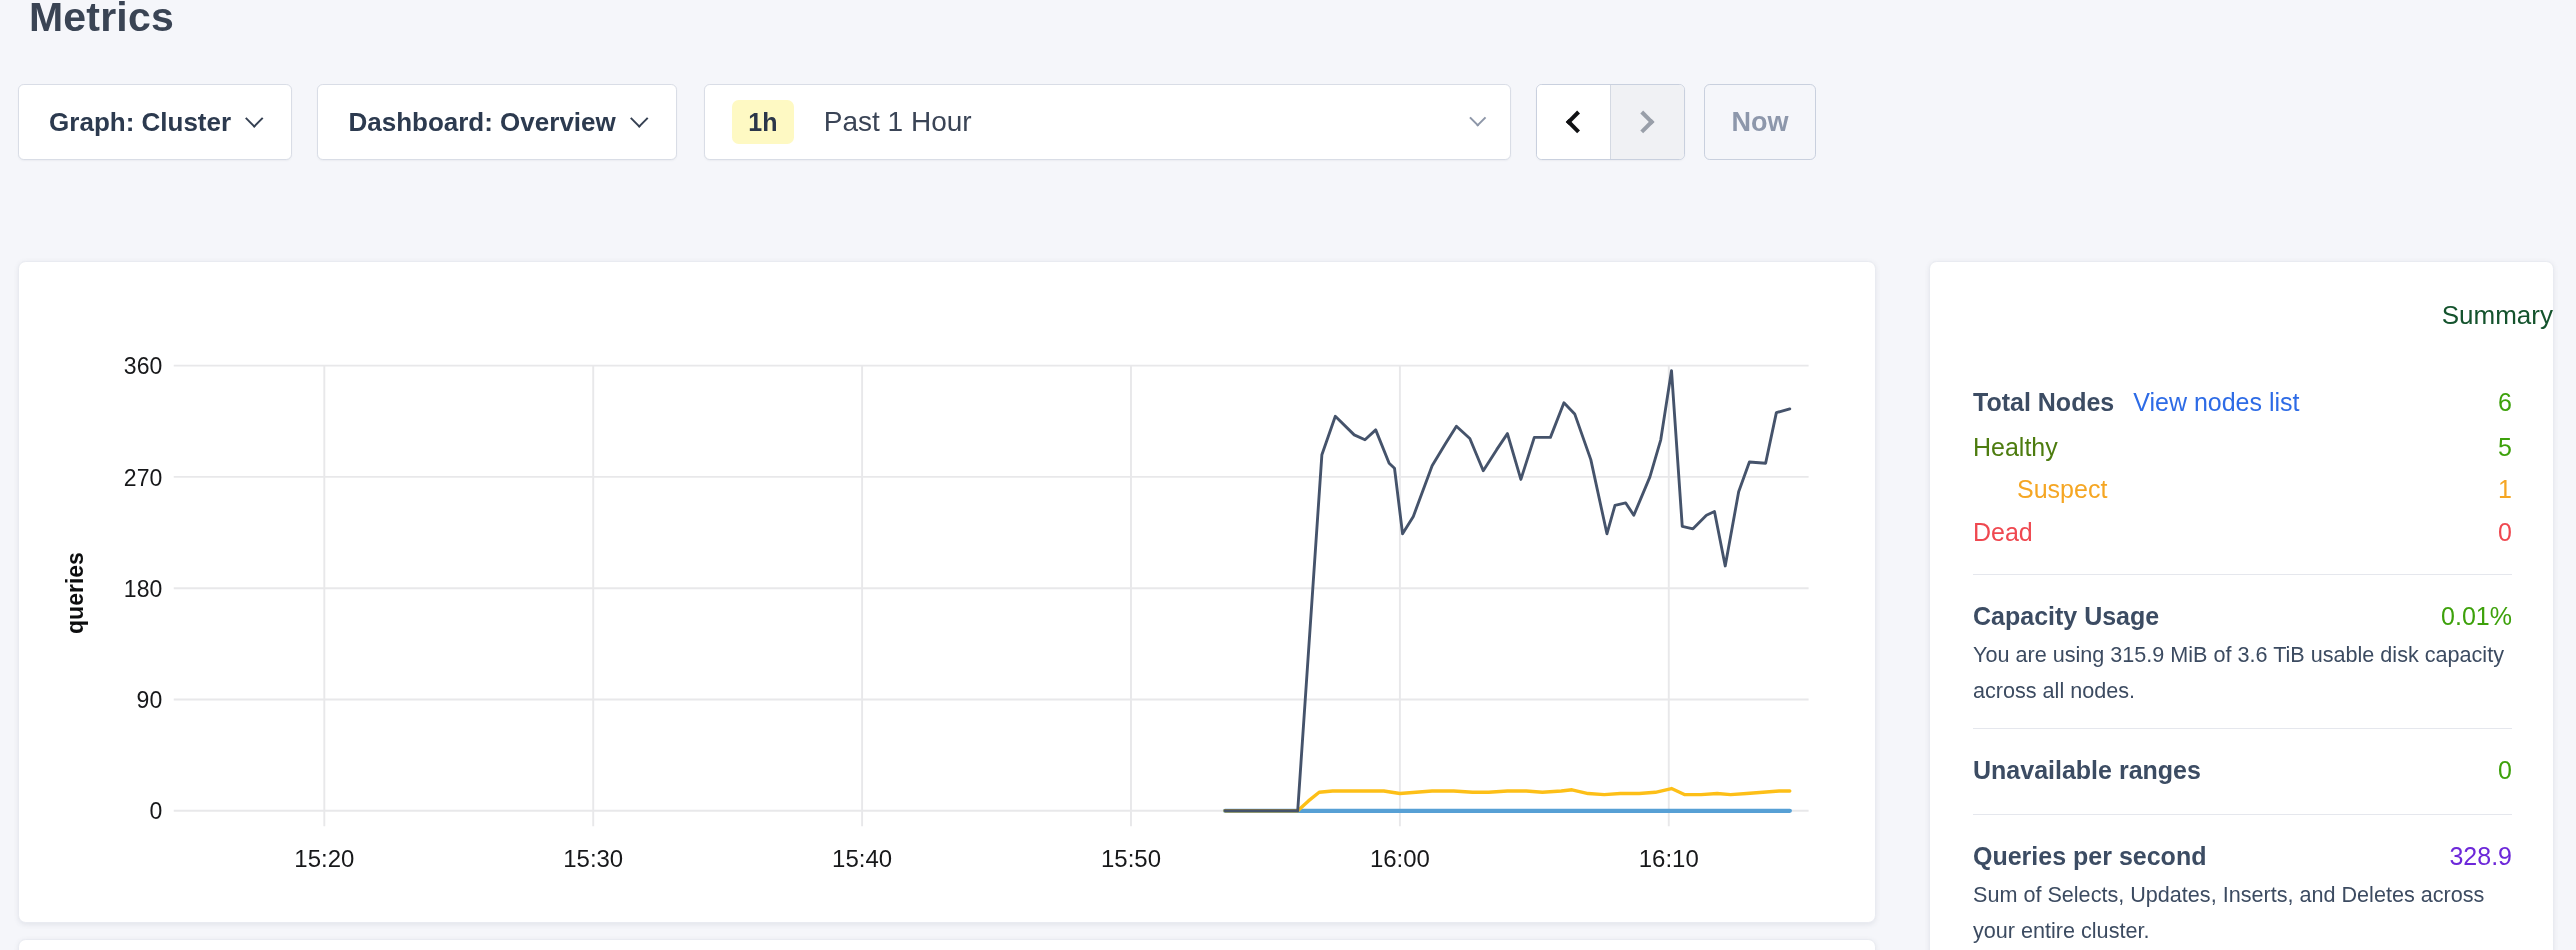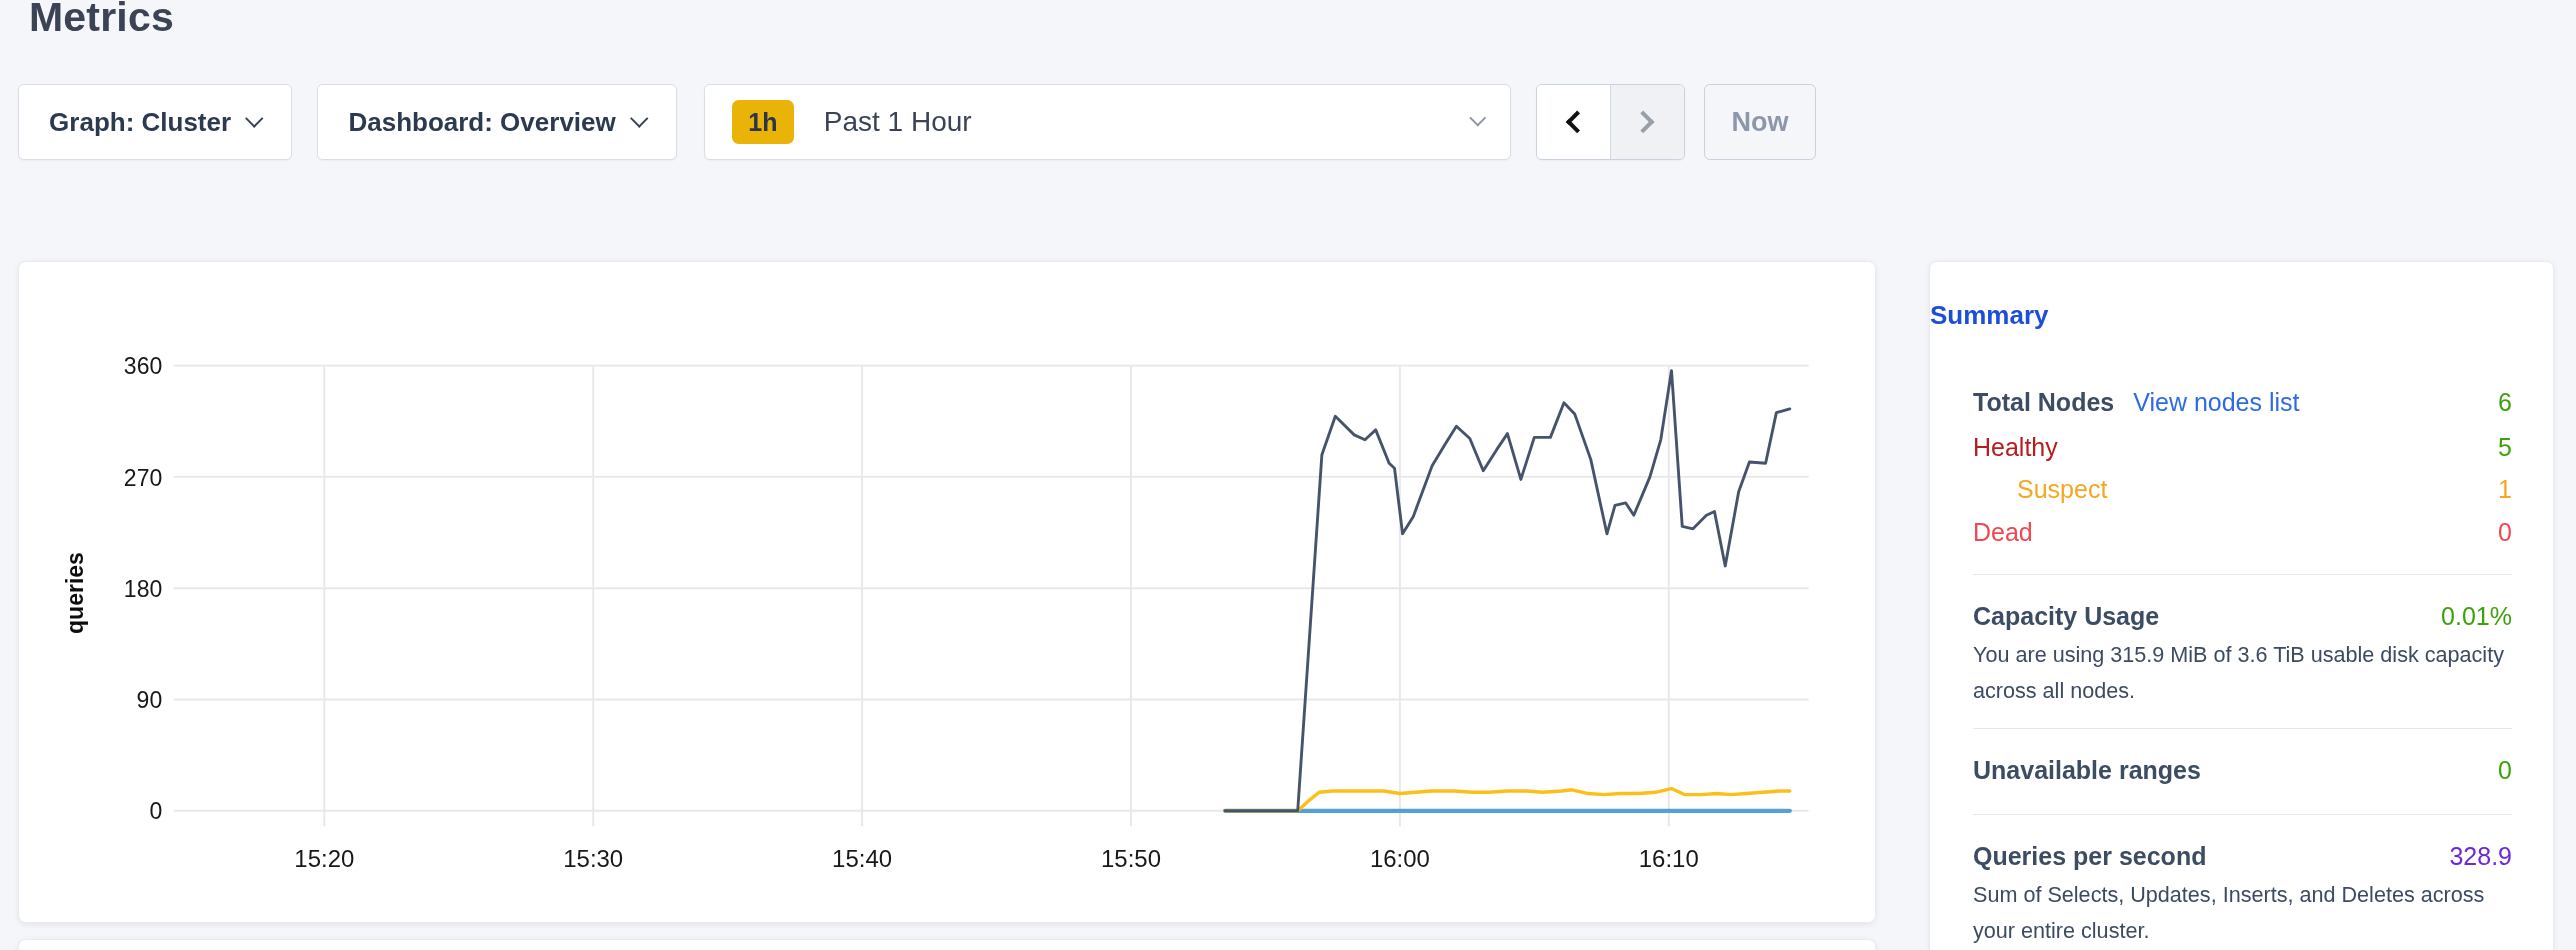--- a/index.html
+++ b/index.html
@@ -13,21 +13,21 @@
   .ctrl { position:absolute; top:84px; height:76px; background:#fff; border:1px solid #d9dde6; border-radius:5.8px;
           display:flex; align-items:center; box-shadow:0 1px 1.9px rgba(70,80,100,.06); cursor:pointer; }
   .dd { justify-content:center; gap:17.3px; font-size:26px; font-weight:700; color:#2c3a4f; }
   .dd-graph { left:18px; width:274px; }
   .dd-dash  { left:317px; width:360px; }
 
   .chev { display:inline-block; width:12.5px; height:12.5px; border-right:2.9px solid #354052; border-bottom:2.9px solid #354052;
           transform:rotate(45deg); margin-top:-7.7px; }
 
   .time-sel { left:704px; width:807px; padding:0 27px; }
-  .time-badge { background:#eab308; color:#2b3649; font-size:25px; font-weight:700; border-radius:6.7px;
+  .time-badge { background:#fef9c3; color:#2b3649; font-size:25px; font-weight:700; border-radius:6.7px;
                 padding:9.6px 16.3px; line-height:1; }
   .time-label { margin-left:30px; font-size:28px; font-weight:500; color:#3a4456; }
   .time-sel .chev { margin-left:auto; width:11.5px; height:11.5px; border-color:#8d96a8; border-width:2.4px; }
 
   .nav-group { left:1536px; width:149px; padding:0; overflow:hidden; border-color:#c9d0de; }
   .nav-half { width:50%; height:100%; display:flex; align-items:center; justify-content:center; }
   .nav-prev { background:#fff; border-right:1px solid #d4d9e2; cursor:pointer; }
   .nav-next { background:#f0f1f4; cursor:default; }
   .arrow { display:inline-block; width:16.3px; height:16.3px; }
   .arrow-left  { border-left:4.8px solid #101113; border-bottom:4.8px solid #101113; transform:rotate(45deg); margin-left:7.7px; }
@@ -43,22 +43,22 @@
   .next-card-sliver { left:18px; top:939px; width:1858px; height:38px; border-radius:7.7px 7.7px 0 0; }
 
   .chart-title-wrap { position:absolute; top:23px; left:0; width:100%; text-align:center; }
   .chart-title { display:inline-block; font-size:26px; font-weight:700; color:#4a5a75;
                  padding-bottom:6.7px; border-bottom:2.9px dashed #8fa0c0; cursor:pointer; }
   .chart-svg { position:absolute; left:0; top:0; width:1858px; height:662px; }
   .chart-svg text { font-family:"Liberation Sans", sans-serif; }
 
   
   .summary-card { left:1929px; top:261px; width:625px; height:729px; padding:0 43px; }
-  .summary-title { position:absolute; top:38px; left:0; width:100%; text-align:left;
-                   font-size:26px; font-weight:700; color:#1d4ed8; }
+  .summary-title { position:absolute; top:38px; left:0; width:100%; text-align:right;
+                   font-size:26px; font-weight:400; color:#14532d; }
   .srow { position:absolute; left:43px; right:41px; display:flex; align-items:baseline; font-size:25px; }
   .srow .lbl { font-weight:700; color:#3c4c63; }
   .srow .plain-lbl { font-weight:400; }
   .srow .val { margin-left:auto; font-weight:400; }
   .nodes-link { margin-left:19px; color:#2d6be6; font-weight:500; cursor:pointer; font-size:25px; }
   .sdivider { position:absolute; left:43px; right:41px; height:1px; background:#e5e7ed; }
   .spara { position:absolute; left:43px; right:38px; font-size:21.6px; line-height:36px; color:#3c4b61; font-weight:400; }
 </style>
 </head>
 <body>
@@ -129,21 +129,21 @@
 
   <div class="card summary-card">
     <div class="summary-title">Summary</div>
 
     <div class="srow" style="top:126px;">
       <span class="lbl" style="color: rgb(60, 76, 99);">Total Nodes</span>
       <span class="nodes-link">View nodes list</span>
       <span class="val" style="color: rgb(61, 161, 11);">6</span>
     </div>
     <div class="srow" style="top:171px;">
-      <span class="lbl plain-lbl" style="color: #b91c1c;">Healthy</span>
+      <span class="lbl plain-lbl" style="color: #4d7c0f;">Healthy</span>
       <span class="val" style="color: rgb(61, 161, 11);">5</span>
     </div>
     <div class="srow" style="top:213px;margin-left:44px;">
       <span class="lbl plain-lbl" style="color: rgb(245, 166, 35);">Suspect</span>
       <span class="val" style="color: rgb(245, 166, 35);">1</span>
     </div>
     <div class="srow" style="top:256px;">
       <span class="lbl plain-lbl" style="color: rgb(239, 72, 80);">Dead</span>
       <span class="val" style="color: rgb(239, 72, 80);">0</span>
     </div>

